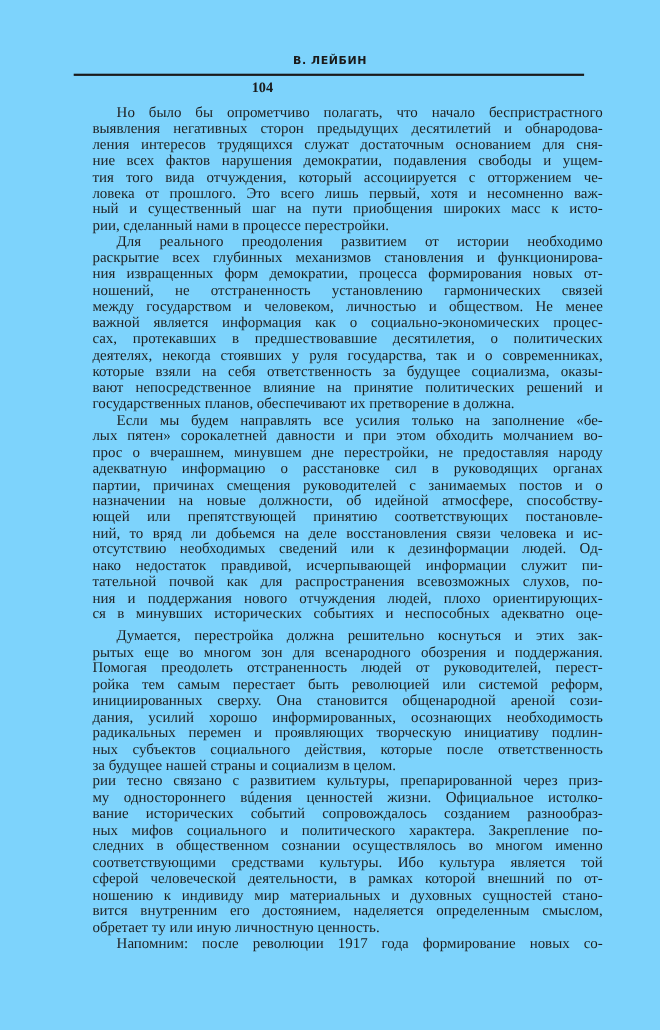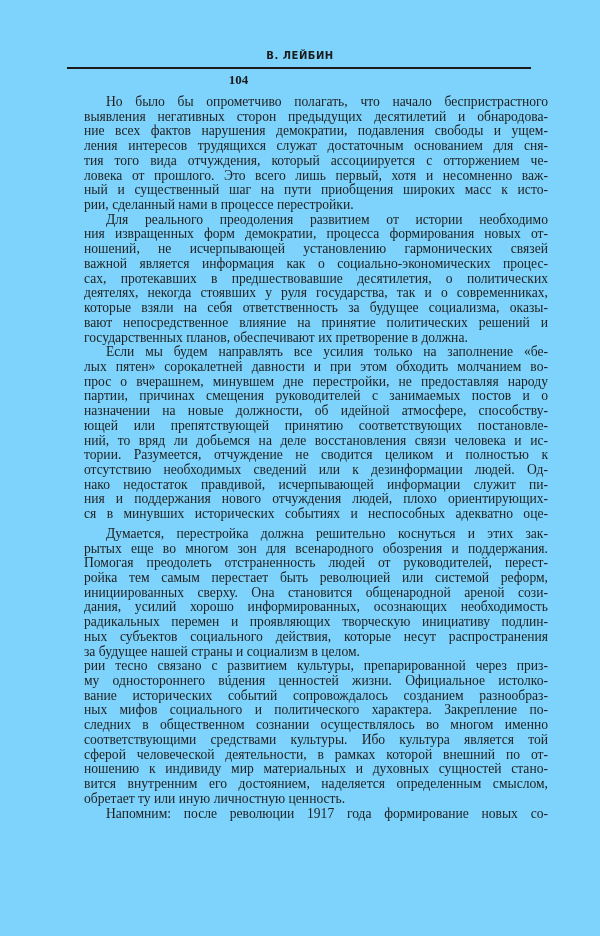--- a/index.html
+++ b/index.html
@@ -36,61 +36,64 @@
 <body>
 
 <div class="page">
   <div class="running-head">В. ЛЕЙБИН</div>
   <div class="rule"></div>
   <div class="page-number">104</div>
   <div class="body-text" id="body-text">
       <div class="para">
         <span class="line indent">Но было бы опрометчиво полагать, что начало беспристрастного</span>
         <span class="line">выявления негативных сторон предыдущих десятилетий и обнародова-</span>
+        <span class="line">ления интересов трудящихся служат достаточным основанием для сня-</span>
         <span class="line">ние всех фактов нарушения демократии, подавления свободы и ущем-</span>
-        <span class="line">ления интересов трудящихся служат достаточным основанием для сня-</span>
         <span class="line">тия того вида отчуждения, который ассоциируется с отторжением че-</span>
         <span class="line">ловека от прошлого. Это всего лишь первый, хотя и несомненно важ-</span>
         <span class="line">ный и существенный шаг на пути приобщения широких масс к исто-</span>
         <span class="line last">рии, сделанный нами в процессе перестройки.</span>
       </div>
       <div class="para">
         <span class="line indent">Для реального преодоления развитием от истории необходимо</span>
+        <span class="line">раскрытие всех глубинных механизмов становления и функционирова-</span>
         <span class="line">ния извращенных форм демократии, процесса формирования новых от-</span>
-        <span class="line">ношений, не исчерпывающей установлению гармонических связей</span>
+        <span class="line">ношений, не отстраненность установлению гармонических связей</span>
+        <span class="line">между государством и человеком, личностью и обществом. Не менее</span>
         <span class="line">важной является информация как о социально-экономических процес-</span>
         <span class="line">сах, протекавших в предшествовавшие десятилетия, о политических</span>
         <span class="line">деятелях, некогда стоявших у руля государства, так и о современниках,</span>
         <span class="line">которые взяли на себя ответственность за будущее социализма, оказы-</span>
         <span class="line">вают непосредственное влияние на принятие политических решений и</span>
         <span class="line last">государственных планов, обеспечивают их претворение в должна.</span>
       </div>
       <div class="para">
         <span class="line indent">Если мы будем направлять все усилия только на заполнение «бе-</span>
         <span class="line">лых пятен» сорокалетней давности и при этом обходить молчанием во-</span>
         <span class="line">прос о вчерашнем, минувшем дне перестройки, не предоставляя народу</span>
+        <span class="line">адекватную информацию о расстановке сил в руководящих органах</span>
         <span class="line">партии, причинах смещения руководителей с занимаемых постов и о</span>
         <span class="line">назначении на новые должности, об идейной атмосфере, способству-</span>
         <span class="line">ющей или препятствующей принятию соответствующих постановле-</span>
         <span class="line">ний, то вряд ли добьемся на деле восстановления связи человека и ис-</span>
-        <span class="line">тории. Разумеется, отчуждение не сводится целиком и полностью к</span>
         <span class="line">отсутствию необходимых сведений или к дезинформации людей. Од-</span>
         <span class="line">нако недостаток правдивой, исчерпывающей информации служит пи-</span>
+        <span class="line">тательной почвой как для распространения всевозможных слухов, по-</span>
         <span class="line">ния и поддержания нового отчуждения людей, плохо ориентирующих-</span>
         <span class="line">ся в минувших исторических событиях и неспособных адекватно оце-</span>
       </div>
       <div class="para gap">
         <span class="line indent">Думается, перестройка должна решительно коснуться и этих зак-</span>
         <span class="line">рытых еще во многом зон для всенародного обозрения и поддержания.</span>
         <span class="line">Помогая преодолеть отстраненность людей от руководителей, перест-</span>
         <span class="line">ройка тем самым перестает быть революцией или системой реформ,</span>
         <span class="line">инициированных сверху. Она становится общенародной ареной сози-</span>
         <span class="line">дания, усилий хорошо информированных, осознающих необходимость</span>
         <span class="line">радикальных перемен и проявляющих творческую инициативу подлин-</span>
-        <span class="line">ных субъектов социального действия, которые несут распространения</span>
+        <span class="line">ных субъектов социального действия, которые после ответственность</span>
         <span class="line last">за будущее нашей страны и социализм в целом.</span>
       </div>
       <div class="para">
         <span class="line">рии тесно связано с развитием культуры, препарированной через приз-</span>
         <span class="line">му одностороннего вúдения ценностей жизни. Официальное истолко-</span>
         <span class="line">вание исторических событий сопровождалось созданием разнообраз-</span>
         <span class="line">ных мифов социального и политического характера. Закрепление по-</span>
         <span class="line">следних в общественном сознании осуществлялось во многом именно</span>
         <span class="line">соответствующими средствами культуры. Ибо культура является той</span>
         <span class="line">сферой человеческой деятельности, в рамках которой внешний по от-</span>

